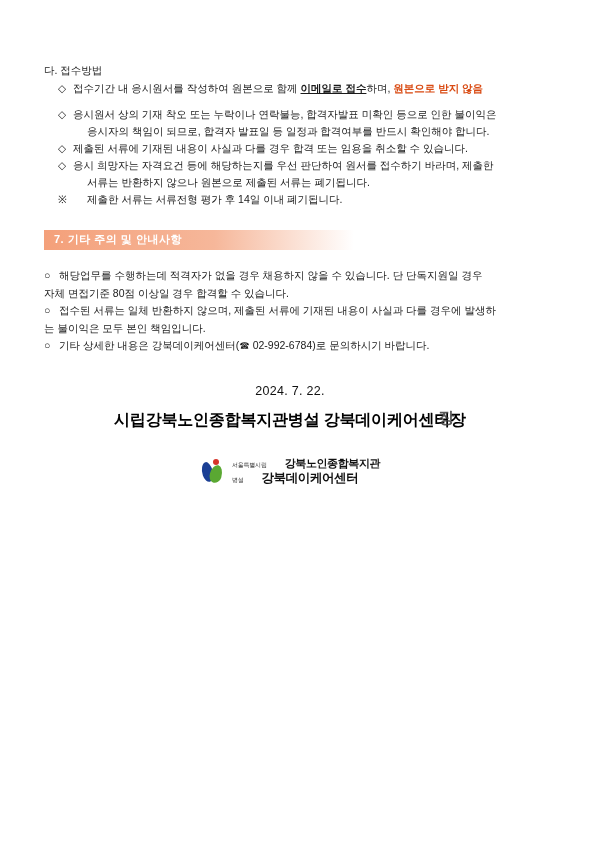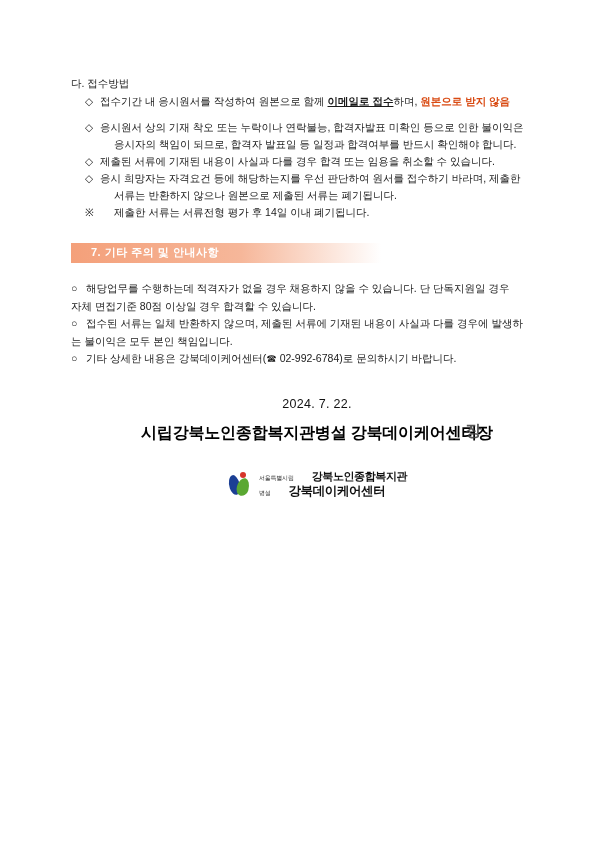--- a/index.html
+++ b/index.html
@@ -18,23 +18,22 @@
   .page {
     position: absolute;
     top: 0; left: 0;
     width: 600px;
     height: 849px;
     background: #ffffff;
   }
   .content {
     position: absolute;
     top: 62px;
-    left: 71px;
+    left: 44px;
     width: 492px;
-    margin-top: 13px;
   }
   .sec-head {
     font-size: 10.5px;
     line-height: 1.7;
     color: #1a1a1a;
   }
   .indent-1 { padding-left: 14px; }
   .bullet-row {
     display: flex;
     align-items: flex-start;
@@ -63,21 +62,21 @@
   .spacer-md { height: 17px; }
 
   
   .section-banner {
     margin-top: 22px;
     width: 310px;
     height: 20px;
     background: linear-gradient(to right, #f4a07a 0%, #f6b79a 55%, #ffffff 100%);
     display: flex;
     align-items: center;
-    padding-left: 20px;
+    padding-left: 10px;
     box-sizing: border-box;
   }
   .section-banner span {
     font-size: 11px;
     font-weight: bold;
     color: #ffffff;
     letter-spacing: 0.5px;
   }
 
   .para {

